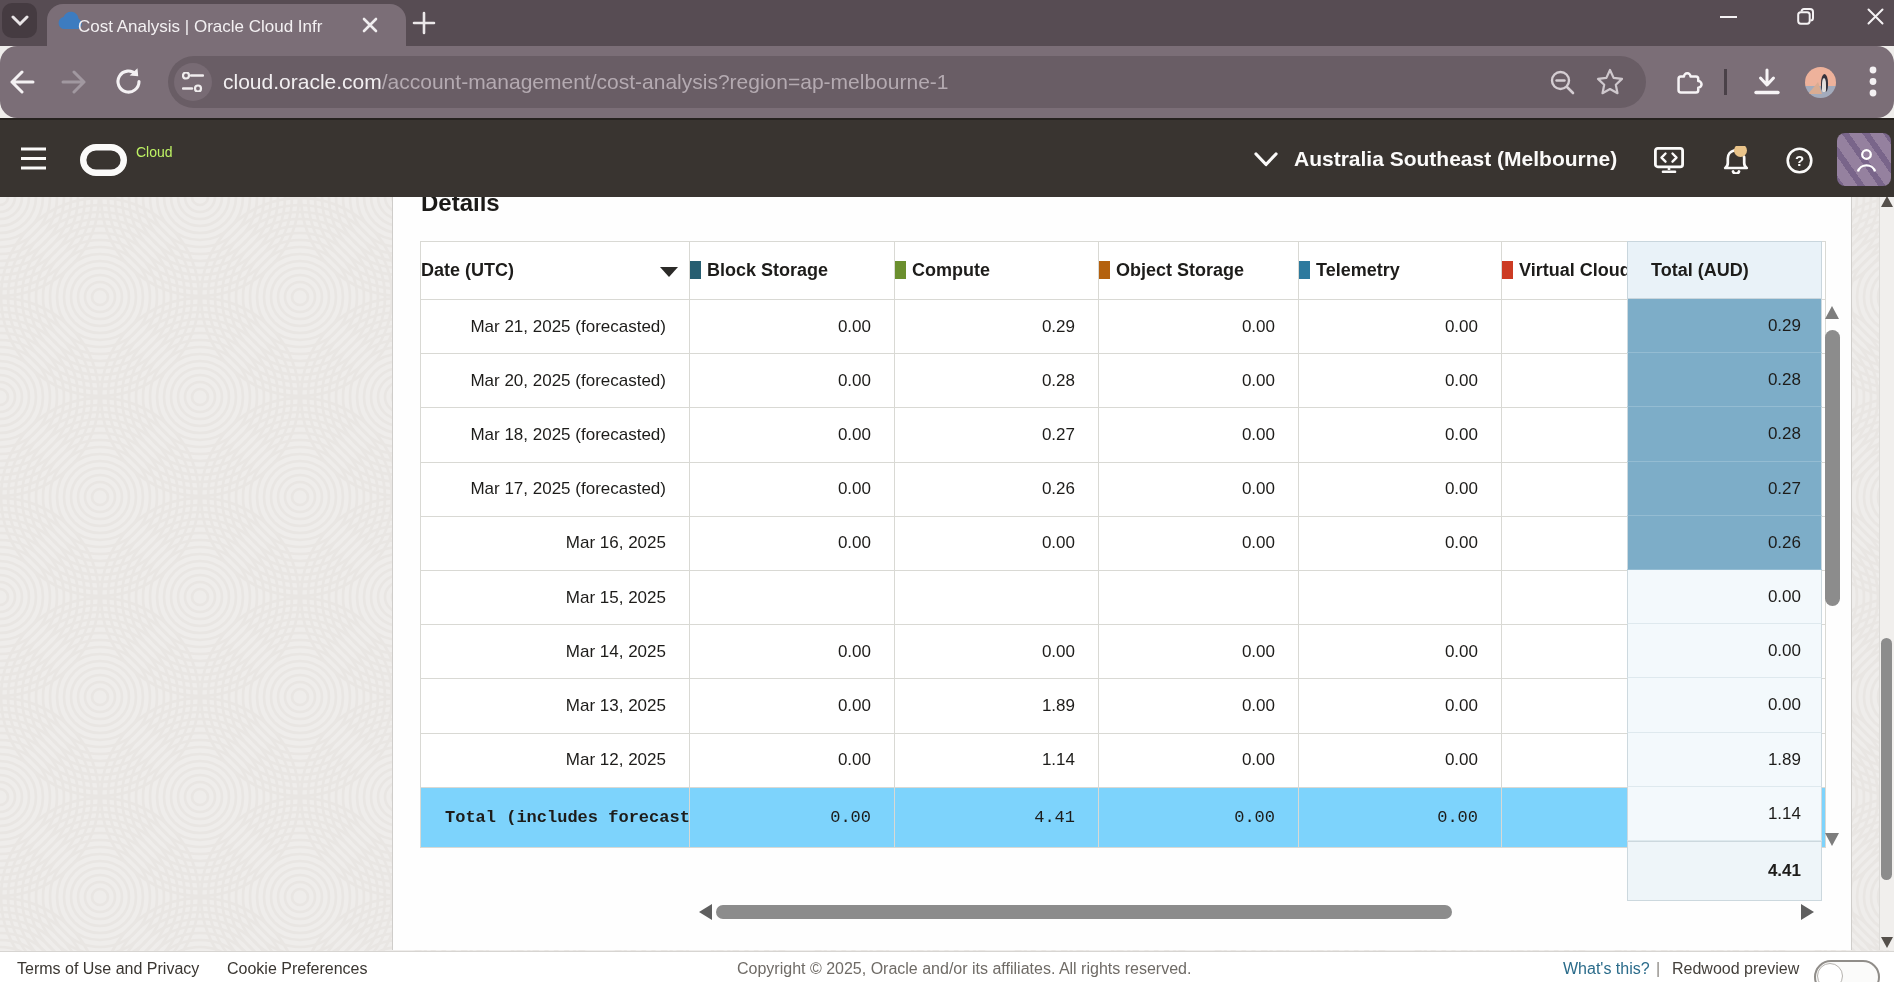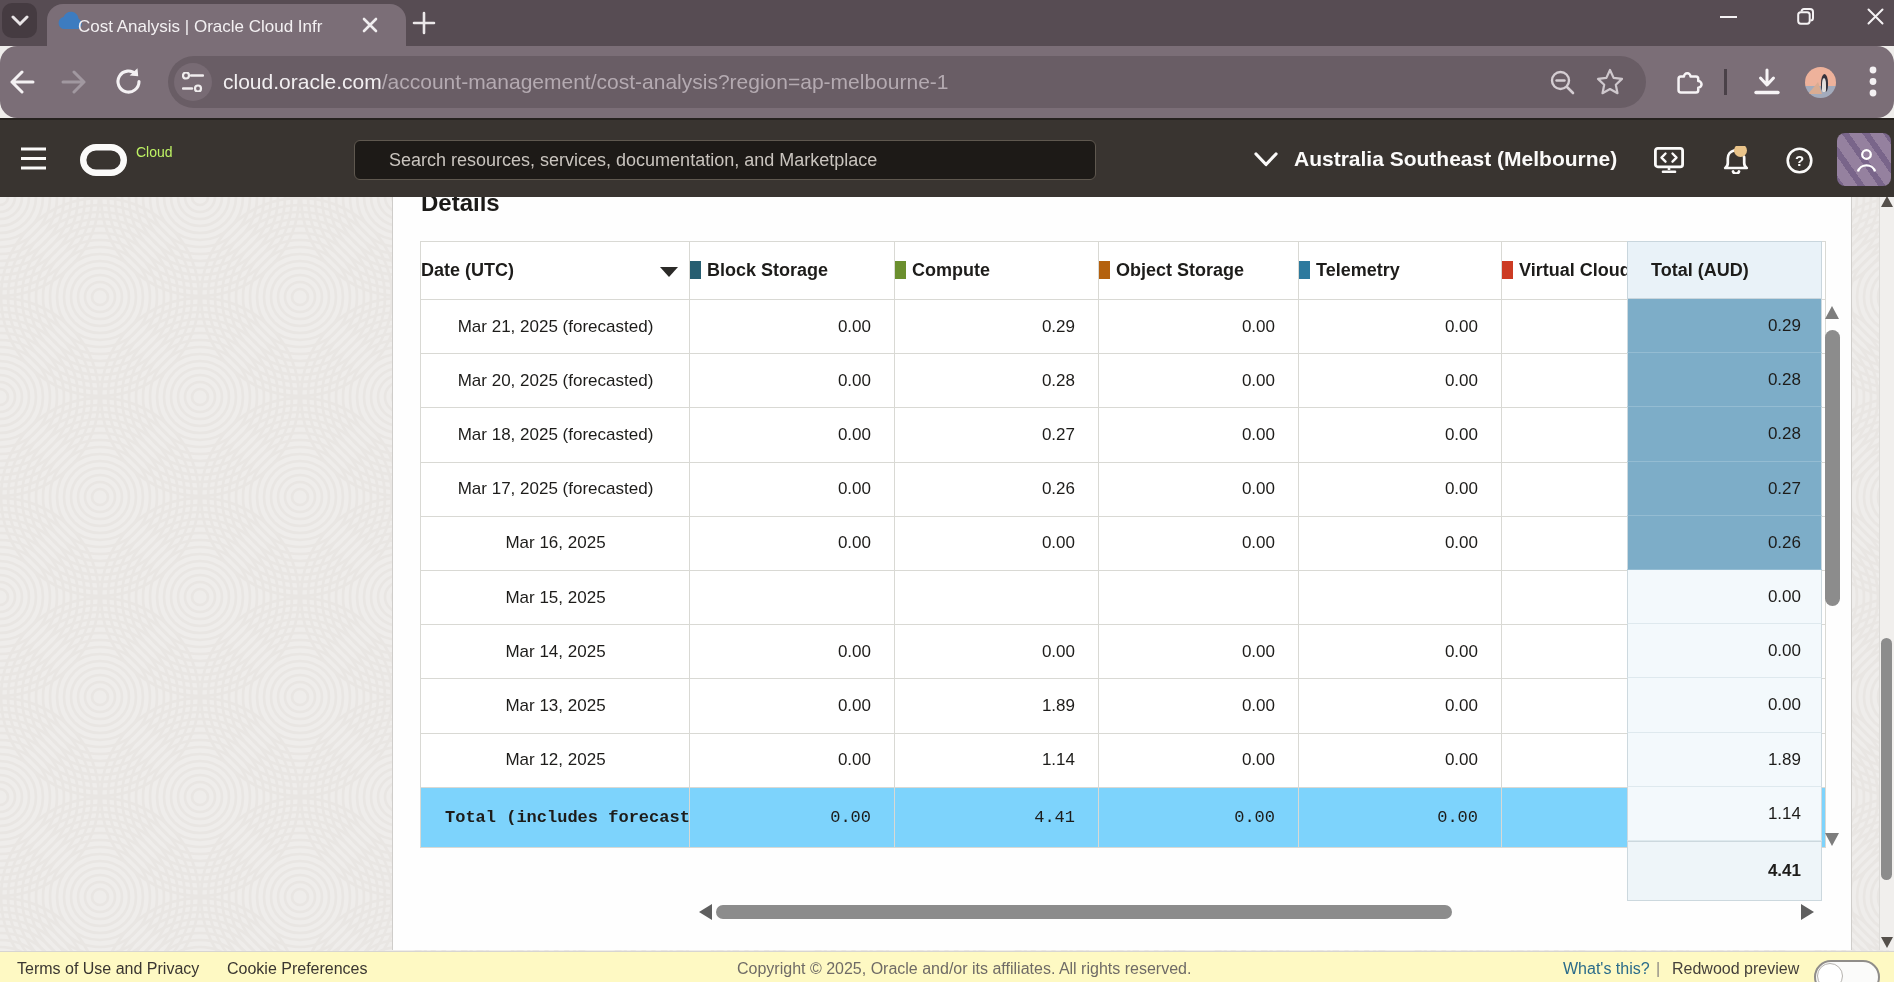--- a/index.html
+++ b/index.html
@@ -32,39 +32,39 @@
 
   
   #panel { position:absolute; left:392px; top:197px; width:1460px; height:753px; background:#fefefe; border-left:1px solid #cfcdca; border-right:1px solid #cfcdca; z-index:2; }
   #details { position:absolute; left:421px; top:191px; line-height:1; font-size:24px; font-weight:bold; color:#1b1a18; z-index:3; }
 
   
   #tbl { position:absolute; left:420px; top:241px; width:1405px; z-index:3; border-collapse:collapse; table-layout:fixed; font-size:17px; color:#1d1c1a; background:#fff; }
   #tbl td, #tbl th { border:1px solid #d9d9d4; overflow:hidden; white-space:nowrap; }
   #tbl th { height:58px; font-weight:bold; font-size:18px; text-align:left; padding-left:0; }
   #tbl td { height:54.2px; text-align:right; padding-right:23px; }
-  #tbl td.date { text-align:center; padding-left:24px; }
+  #tbl td.date { text-align:right; padding-left:24px; }
   #tbl tr.totrow td { height:60px; background:#7dd3fc;font-family:Liberation Mono, monospace; }
   .sq { display:inline-block; width:11px; height:18px; margin-right:6px; vertical-align:-3px; }
   #thdate { padding-left:24px; position:relative; }
 
   
   #totcol { position:absolute; left:1627px; top:241px; width:195px; z-index:4; font-size:17px; color:#1d1c1a; }
   #totcol .hc { height:58px; background:#e9f2f8; border:1px solid #c9d6dd; font-weight:bold; font-size:18px; line-height:56px; padding-left:23px; }
   #totcol .c { height:54.2px; text-align:right; padding-right:20px; line-height:54px; border-left:1px solid #cdd9df; border-right:1px solid #cdd9df; }
   #totcol .fc { background:#7dadc8; border-bottom:1px solid #94bcd2; }
   #totcol .lc { background:#f3f9fc; border-bottom:1px solid #dee9ee; }
   #totcol .tc { height:60px; background:#eef5f9; font-weight:bold; line-height:58px; border:1px solid #ccd8de; }
 
   
   .thumbv { position:absolute; background:#8c8c8c; border-radius:8px; }
   .tri { position:absolute; width:0; height:0; }
 
   
-  #footer { position:absolute; left:0; top:951px; width:1894px; height:31px; background:#fef9c3; border-top:1px solid #d7d5d2; font-size:16px; color:#3a3631; z-index:10; }
+  #footer { position:absolute; left:0; top:951px; width:1894px; height:31px; background:#ffffff; border-top:1px solid #d7d5d2; font-size:16px; color:#3a3631; z-index:10; }
   #footer .lnk { position:absolute; top:8px; }
 </style>
 </head>
 <body>
 <div id="page">
   <svg class="abs" style="left:0;top:197px;z-index:0" width="1894" height="754">
       <defs>
         <pattern id="swirl" width="200" height="200" patternUnits="userSpaceOnUse">
           <rect width="200" height="200" fill="#efedeb"></rect>
           <g stroke="#e9e6e3" stroke-width="2.6" fill="none">
@@ -372,21 +372,20 @@
   <div id="divline"></div>
 
   <div id="ociheader">
     <svg class="abs" style="left:21px;top:27px" width="25" height="24" viewBox="0 0 25 24">
         <path d="M0 2 H25 M0 11.5 H25 M0 21 H25" stroke="#fbfaf9" stroke-width="3.2"></path>
       </svg>
     <svg class="abs" style="left:80px;top:24px" width="47" height="32" viewBox="0 0 47 32">
         <rect x="3.2" y="3.2" width="40.6" height="25.6" rx="12.8" stroke="#fbfaf9" stroke-width="6.4" fill="none"></rect>
       </svg>
     <div id="cloudtext">Cloud</div>
-    <div id="ocisearch">Search resources, services, documentation, and Marketplace</div>
     <svg class="abs" style="left:1254px;top:32px" width="24" height="15" viewBox="0 0 24 15">
         <path d="M2 2 L12 12.5 L22 2" stroke="#fbfaf9" stroke-width="3.2" fill="none" stroke-linecap="round" stroke-linejoin="round"></path>
       </svg>
     <div id="regiontext">Australia Southeast (Melbourne)</div>
     <svg class="abs" style="left:1654px;top:27px" width="30" height="26" viewBox="0 0 30 26">
         <rect x="1.4" y="1.4" width="27.2" height="18.4" rx="2.4" stroke="#fbfaf9" stroke-width="2.8" fill="none"></rect>
         <path d="M11.5 6.5 L7.5 10.6 L11.5 14.7 M18.5 6.5 L22.5 10.6 L18.5 14.7" stroke="#fbfaf9" stroke-width="2.4" fill="none" stroke-linecap="round" stroke-linejoin="round"></path>
         <path d="M15 20 L15 23" stroke="#fbfaf9" stroke-width="2.6"></path>
         <path d="M9 24.8 L21 24.8" stroke="#fbfaf9" stroke-width="2.6" stroke-linecap="round"></path>
       </svg>

